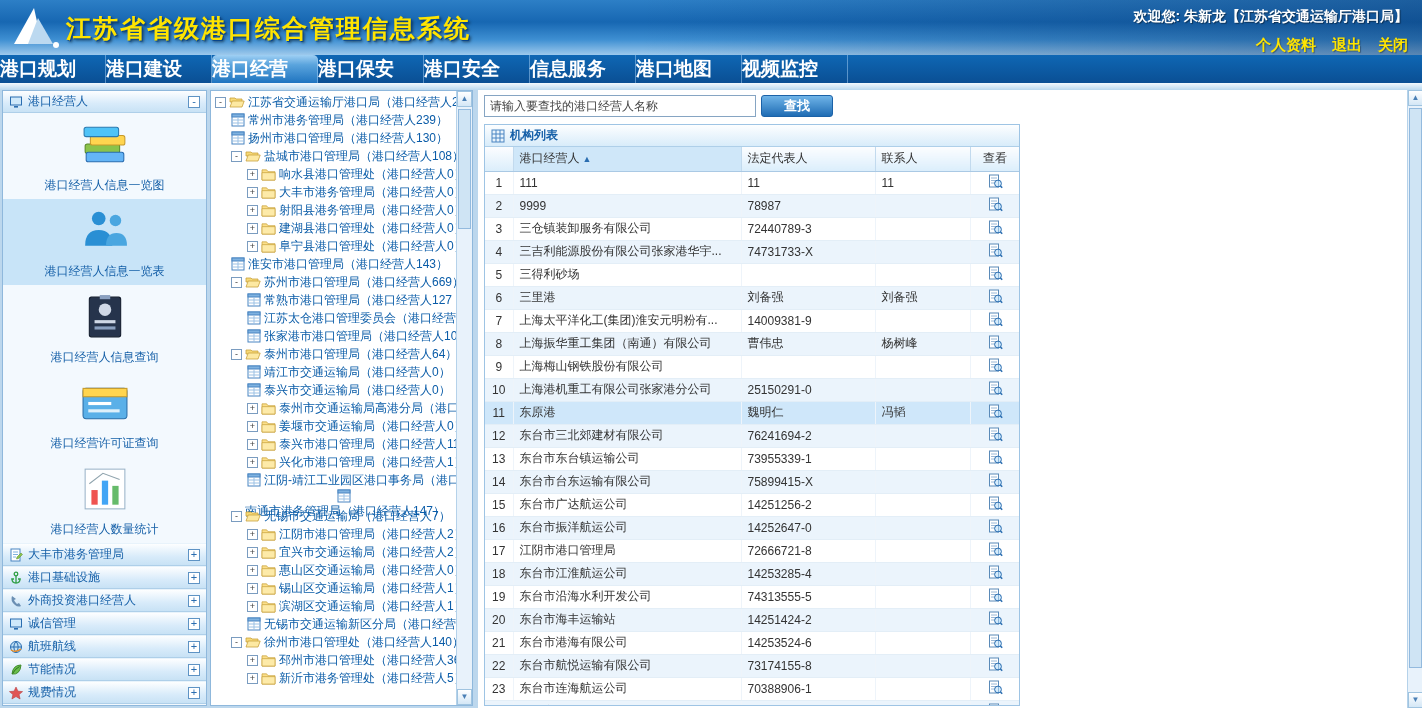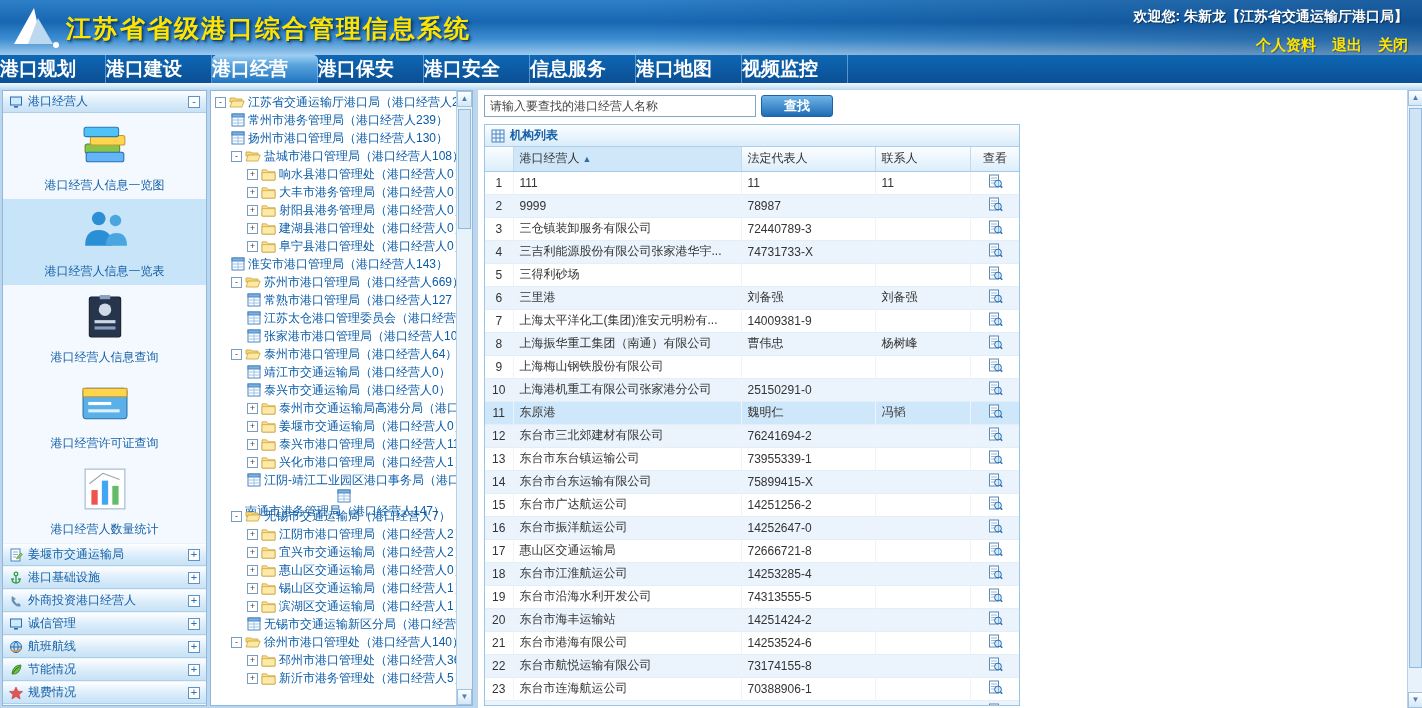--- a/index.html
+++ b/index.html
@@ -160,21 +160,21 @@
               <polyline points="9,17 22,7 38,13" stroke="#90a4ae" fill="none"></polyline>
             </svg></span><span class="label">港口经营人数量统计</span></div>
       </div>
     <div id="side-accordions">
         <div class="bar side-acc">
           <span class="icon"><svg width="14" height="14" viewBox="0 0 14 14">
               <rect x="2" y="1" width="9" height="12" fill="#fff" stroke="#4a85c2"></rect>
               <path d="M4 4 h5 M4 6.5 h5 M4 9 h3" stroke="#7fb2e0"></path>
               <path d="M8 9 l4 -4 1.5 1.5 -4 4 -2 .5z" fill="#8bc34a" stroke="#5a8a2a" stroke-width="0.5"></path>
             </svg></span>
-          <span class="lbl">姜堰市交通运输局</span>
+          <span class="lbl">大丰市港务管理局</span>
           <span class="toggle-btn">+</span>
         </div>
         <div class="bar side-acc">
           <span class="icon"><svg width="14" height="14" viewBox="0 0 14 14">
               <circle cx="7" cy="3" r="1.8" fill="none" stroke="#2e9e44" stroke-width="1.3"></circle>
               <path d="M7 5 v7 M3 8 q0 4 4 4 q4 0 4 -4 M2.2 8 H5 M9 8 h2.8" stroke="#2e9e44" stroke-width="1.3" fill="none"></path>
             </svg></span>
           <span class="lbl">港口基础设施</span>
           <span class="toggle-btn">+</span>
         </div>
@@ -712,21 +712,21 @@
               <td></td>
               <td class="view"><span class="icon"><svg width="15" height="15" viewBox="0 0 15 15">
                     <rect x="1.5" y="1" width="9" height="12" fill="#fff" stroke="#5a8ab8"></rect>
                     <path d="M3 4 h6 M3 6.5 h6 M3 9 h4" stroke="#9ab8d6"></path>
                     <circle cx="10" cy="9.5" r="3.4" fill="rgba(180,220,250,.55)" stroke="#2a6db0"></circle>
                     <line x1="12.4" y1="12" x2="14.2" y2="13.8" stroke="#2a6db0" stroke-width="1.6"></line>
                   </svg></span></td>
             </tr>
             <tr>
               <td class="num">17</td>
-              <td>惠山区交通运输局</td>
+              <td>江阴市港口管理局</td>
               <td>72666721-8</td>
               <td></td>
               <td class="view"><span class="icon"><svg width="15" height="15" viewBox="0 0 15 15">
                     <rect x="1.5" y="1" width="9" height="12" fill="#fff" stroke="#5a8ab8"></rect>
                     <path d="M3 4 h6 M3 6.5 h6 M3 9 h4" stroke="#9ab8d6"></path>
                     <circle cx="10" cy="9.5" r="3.4" fill="rgba(180,220,250,.55)" stroke="#2a6db0"></circle>
                     <line x1="12.4" y1="12" x2="14.2" y2="13.8" stroke="#2a6db0" stroke-width="1.6"></line>
                   </svg></span></td>
             </tr>
             <tr class="alt">

